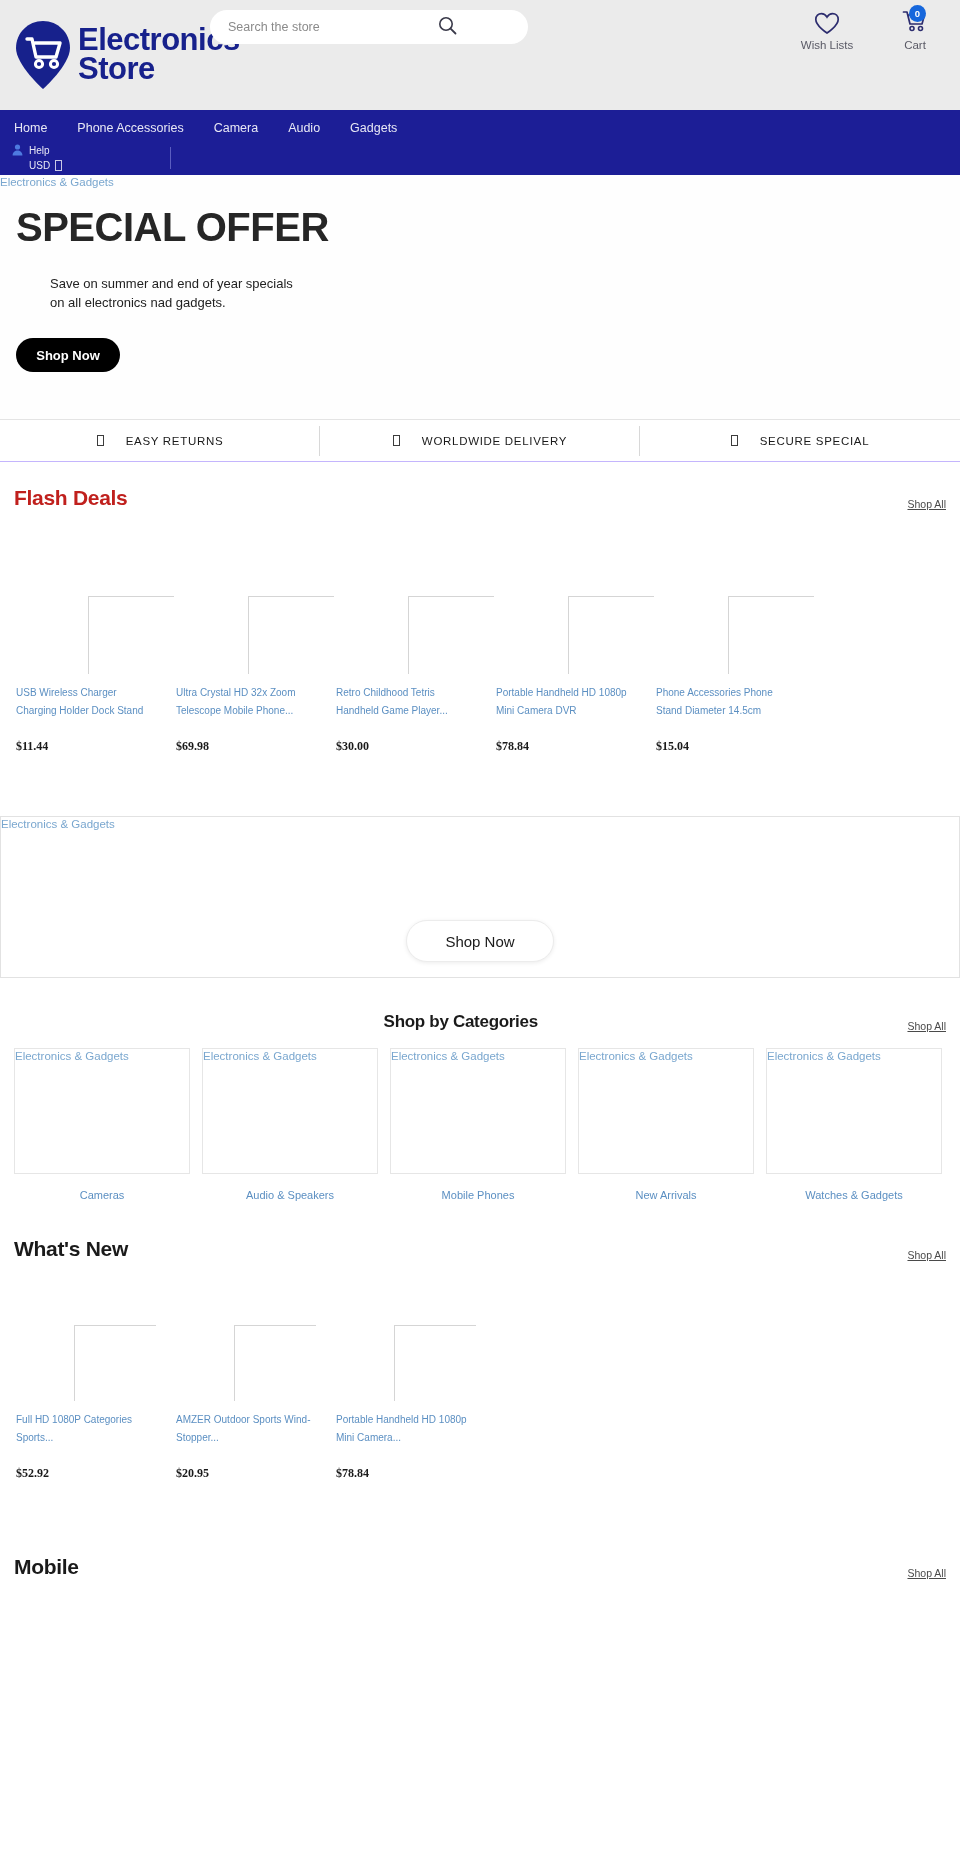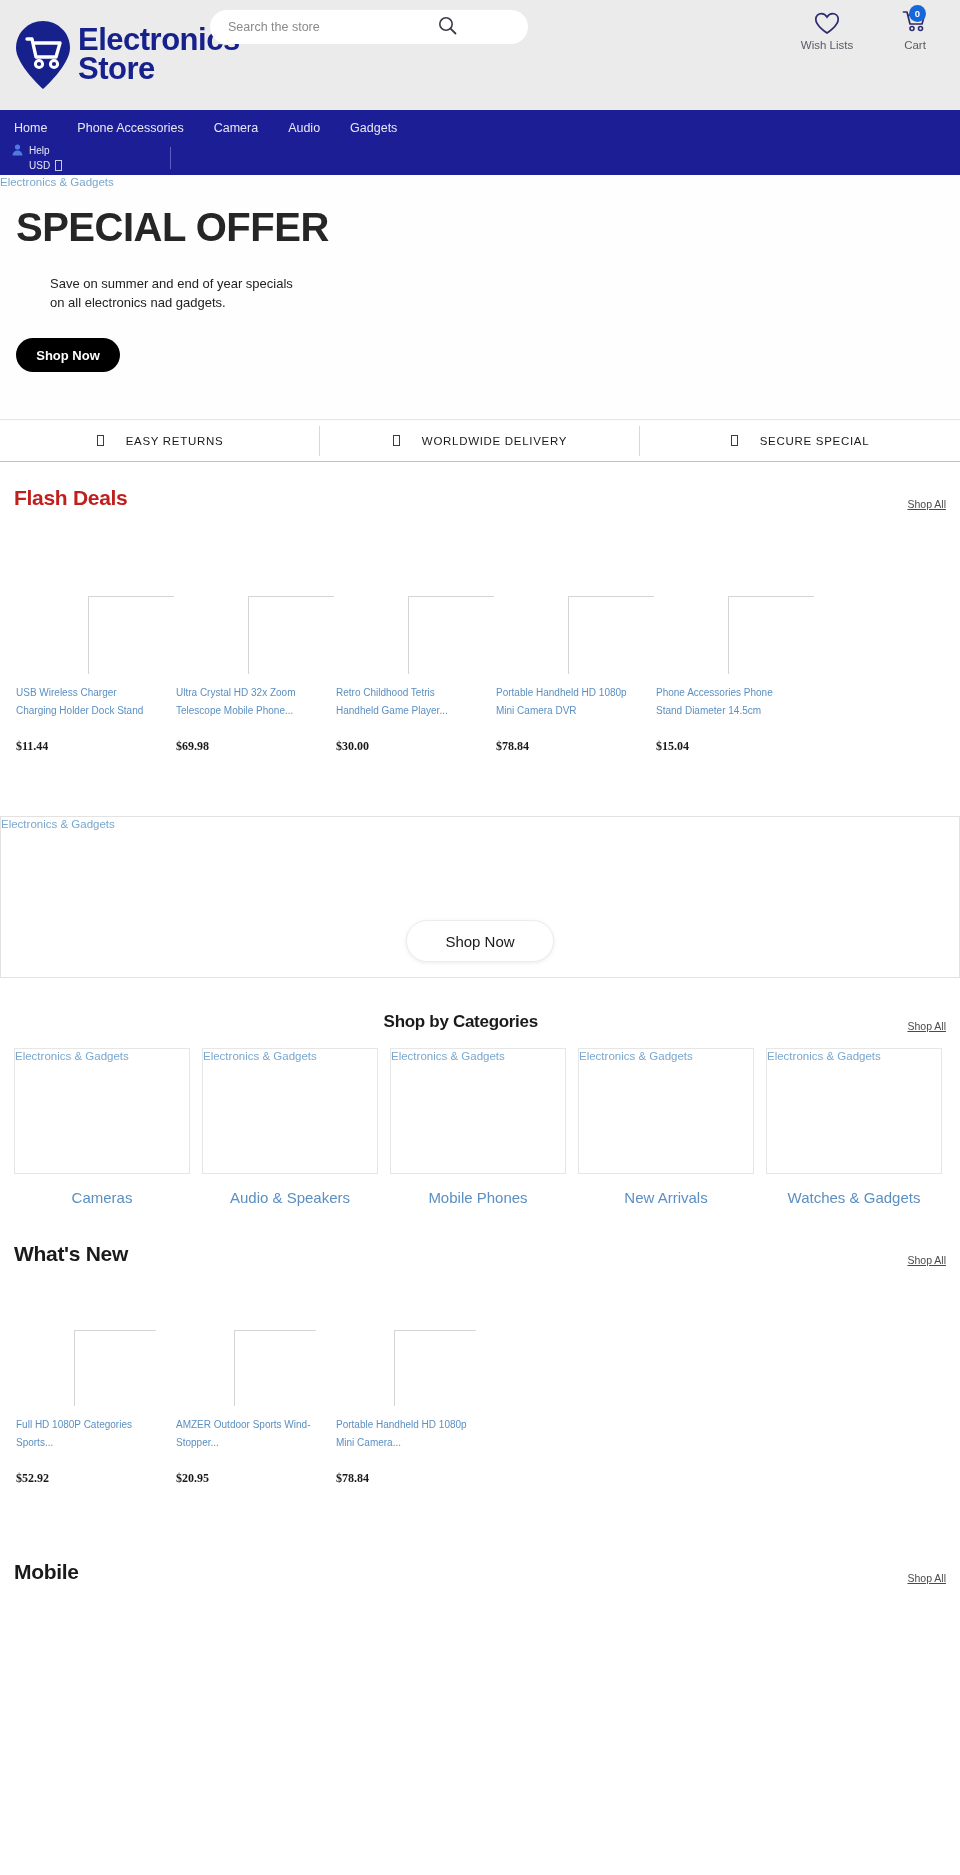--- a/index.html
+++ b/index.html
@@ -288,21 +288,21 @@
     padding: 0 6px;
     text-align: center;
   }
   .cat-box {
     height: 126px;
     border: 1px solid #e6e6e6;
     text-align: left;
     background: #fff;
   }
   .cat-label {
-    font-size: 15px;
+    font-size: 11px;
     color: #5b8fc2;
     margin-top: 15px;
     cursor: pointer;
   }
 
   .spacer-lg { height: 40px; }
 </style>
 </head>
 <body>
 

